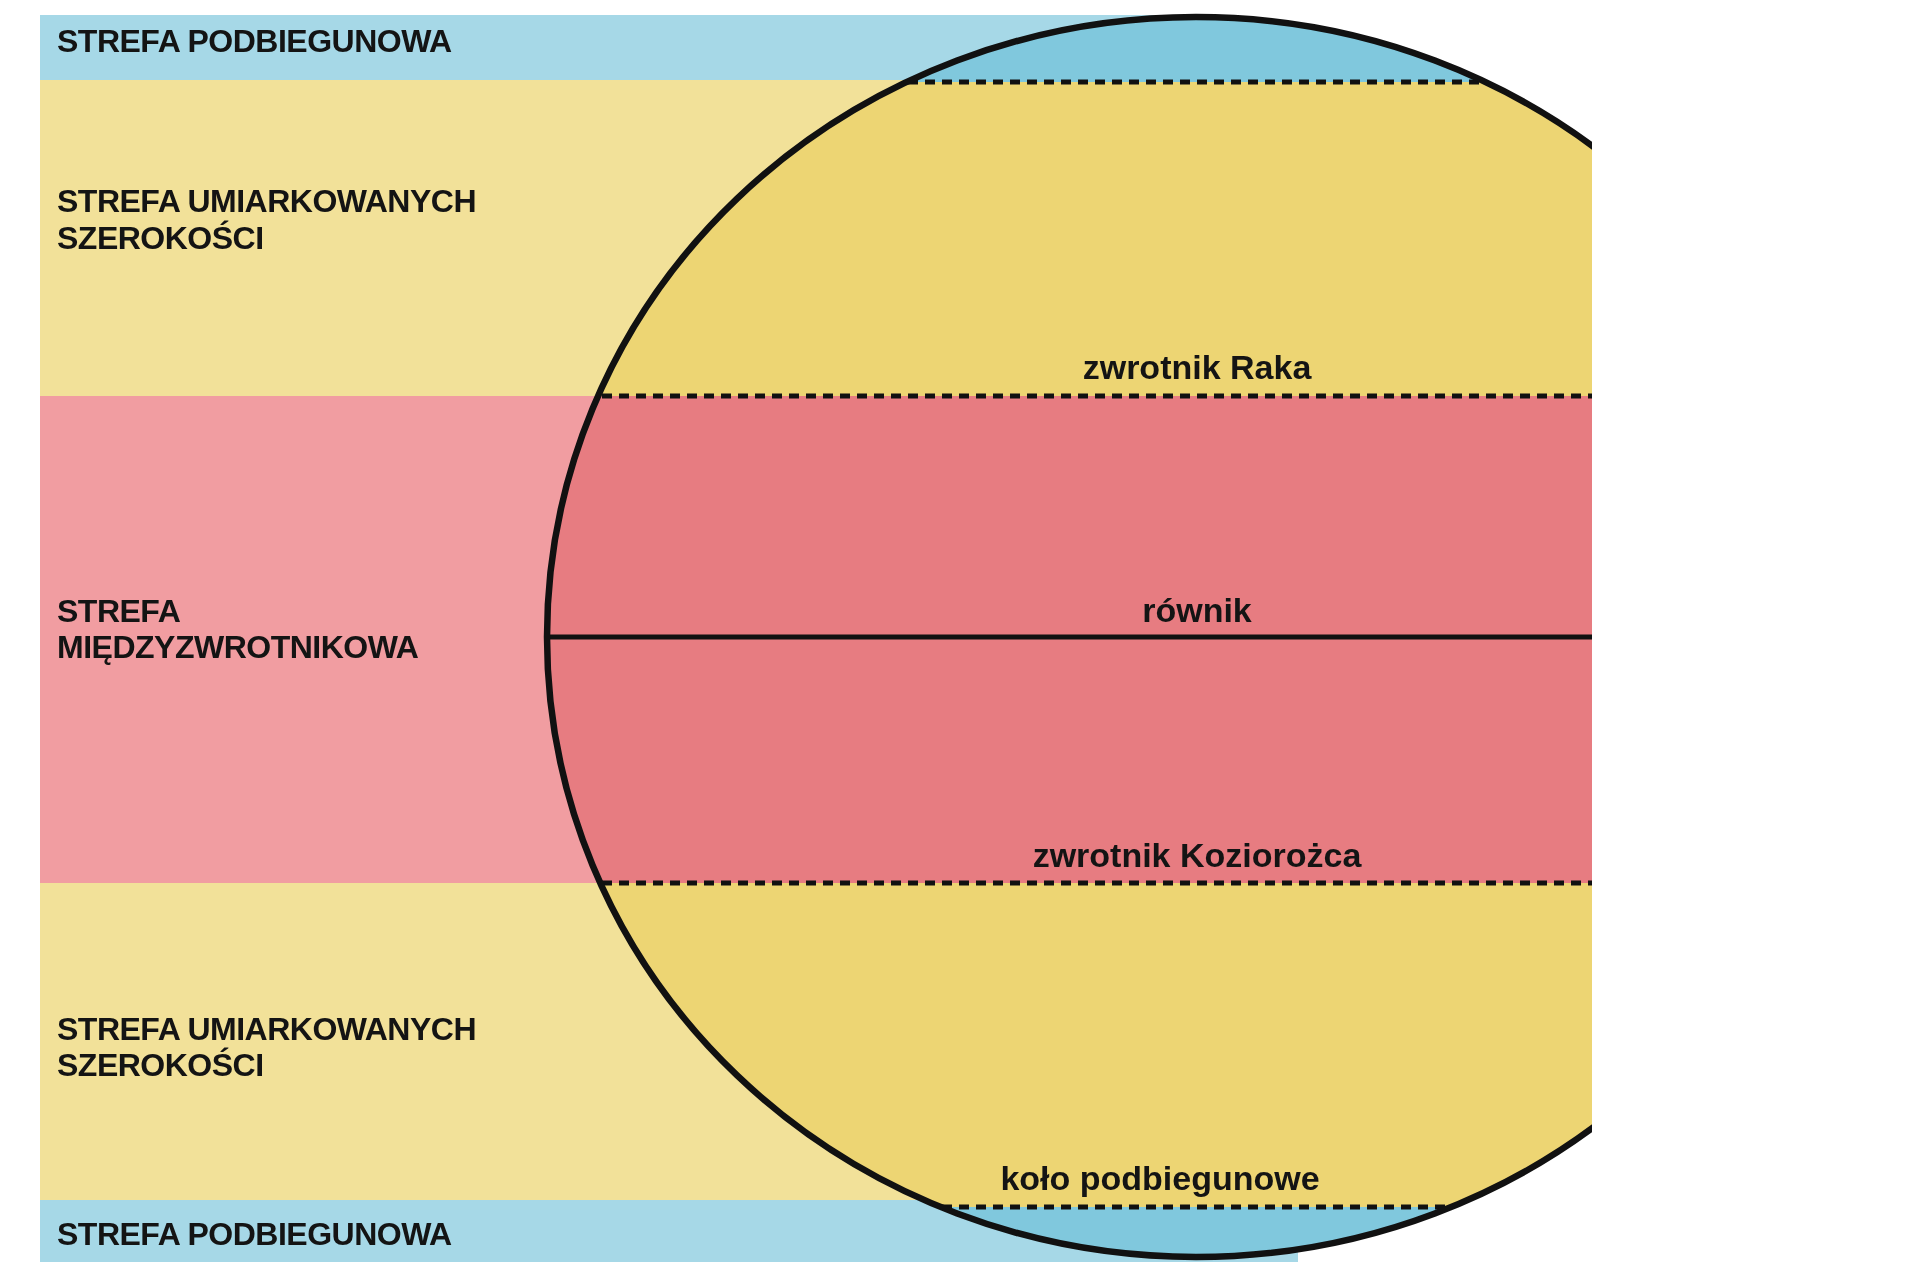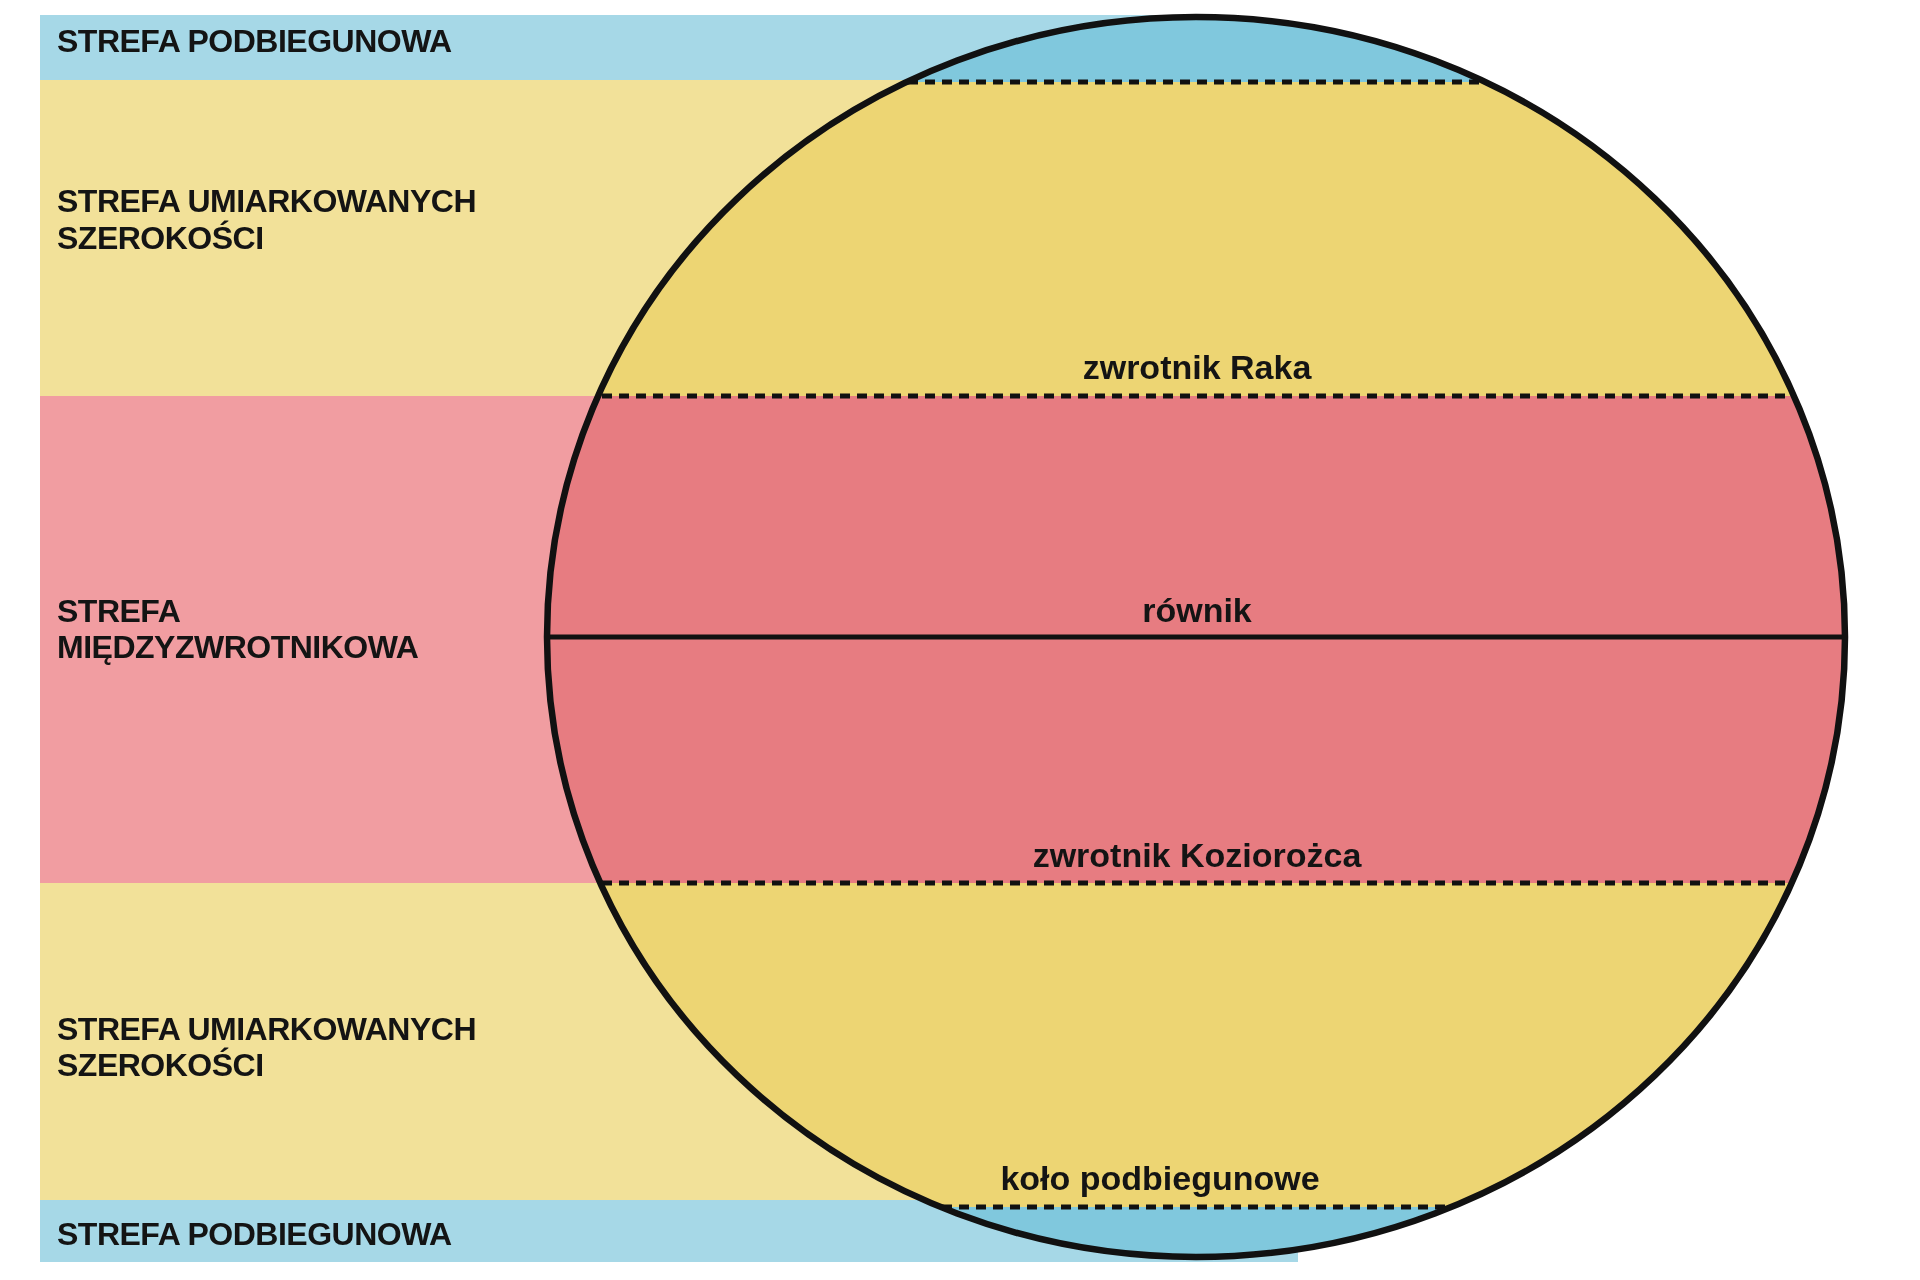--- a/index.html
+++ b/index.html
@@ -1,17 +1,17 @@
 <!DOCTYPE html>
 <html><head>
 <meta charset="utf-8">
 <style>
   html, body { margin: 0; padding: 0; background: #ffffff; }
   .stage {
-    width: 1920px; height: 1280px; position: relative;
+    width: 1592px; height: 1280px; position: relative;
     background: #ffffff; overflow: hidden;
   }
   svg { display: block; }
   .zone-label {
     font-family: "Liberation Sans", sans-serif;
     font-weight: 700;
     font-size: 32px;
     letter-spacing: -0.5px;
     fill: #141414;
   }

